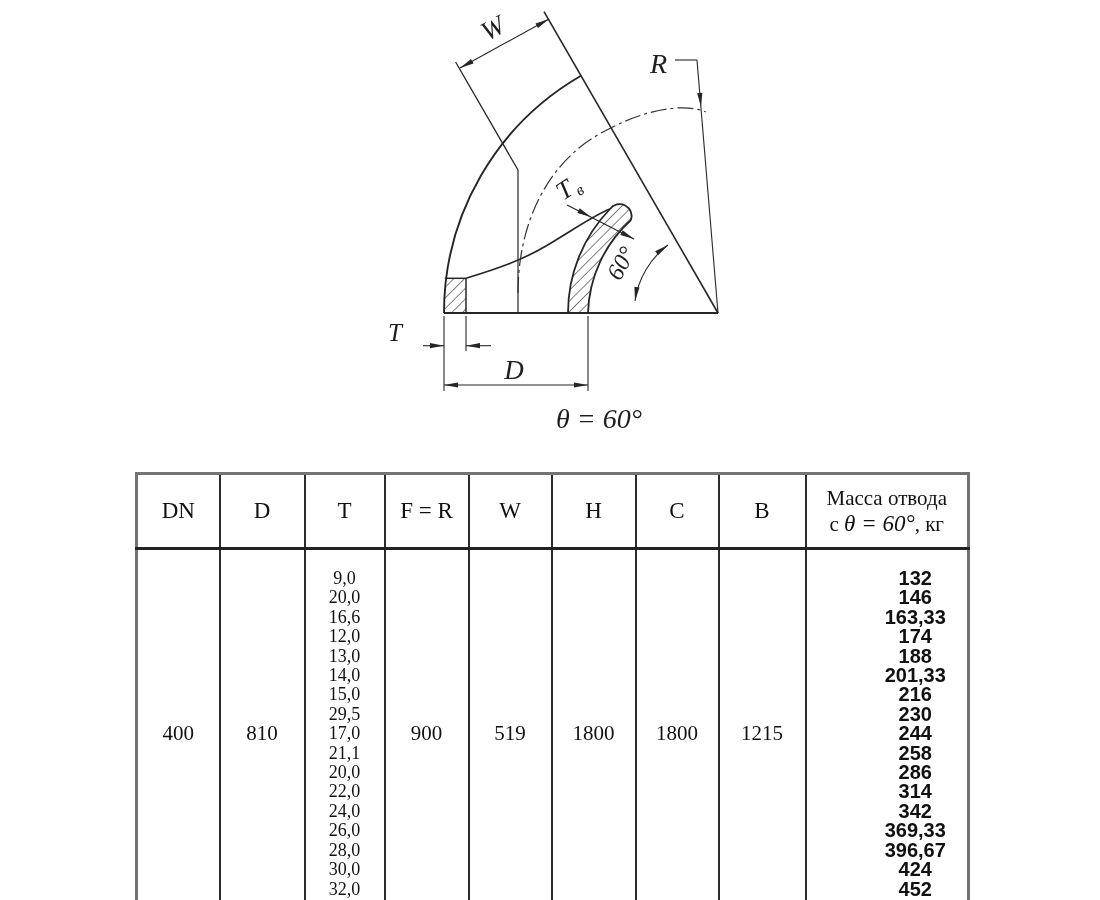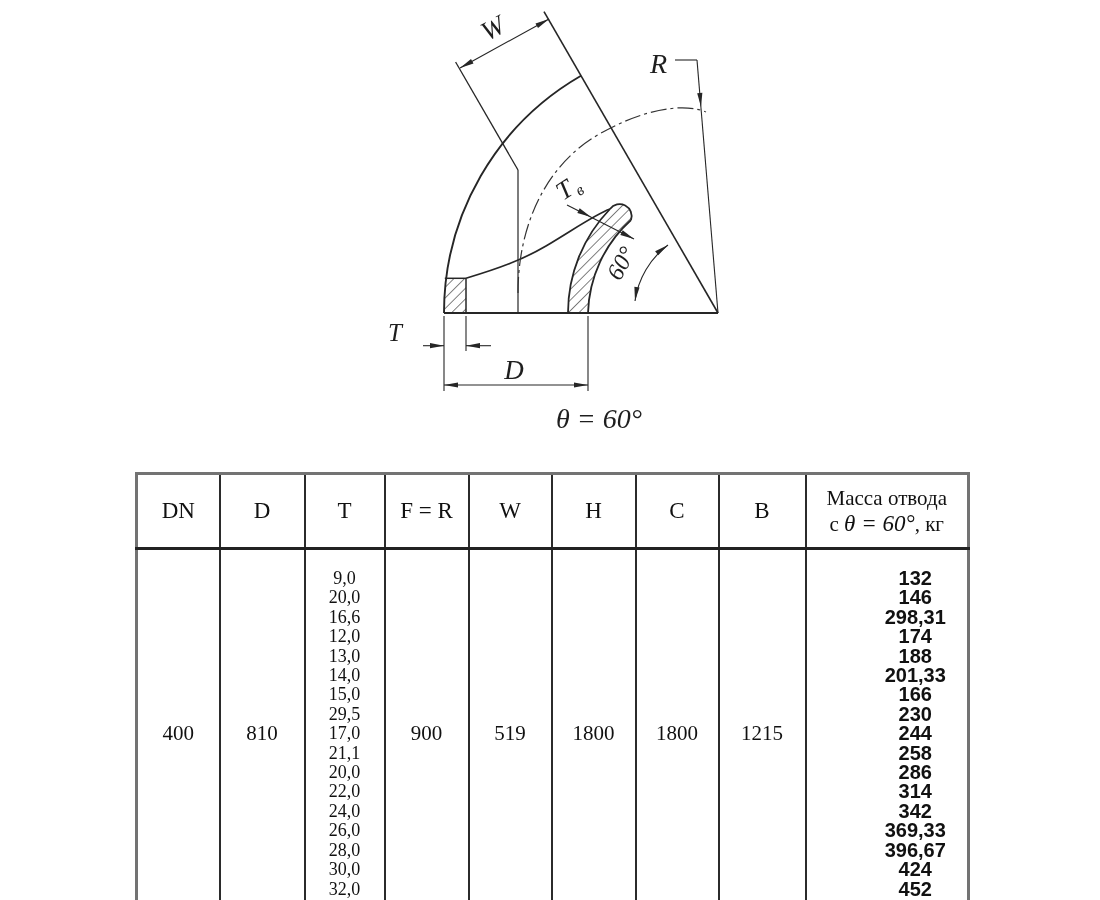--- a/index.html
+++ b/index.html
@@ -166,25 +166,25 @@
         </td>
         <td>900</td>
         <td>519</td>
         <td>1800</td>
         <td>1800</td>
         <td>1215</td>
         <td class="mass-col">
           <div class="stack">
               <div class="mass-line">132</div>
               <div class="mass-line">146</div>
-              <div class="mass-line">298,31</div>
+              <div class="mass-line">163,33</div>
               <div class="mass-line">174</div>
               <div class="mass-line">188</div>
               <div class="mass-line">201,33</div>
-              <div class="mass-line">166</div>
+              <div class="mass-line">216</div>
               <div class="mass-line">230</div>
               <div class="mass-line">244</div>
               <div class="mass-line">258</div>
               <div class="mass-line">286</div>
               <div class="mass-line">314</div>
               <div class="mass-line">342</div>
               <div class="mass-line">369,33</div>
               <div class="mass-line">396,67</div>
               <div class="mass-line">424</div>
               <div class="mass-line">452</div>

